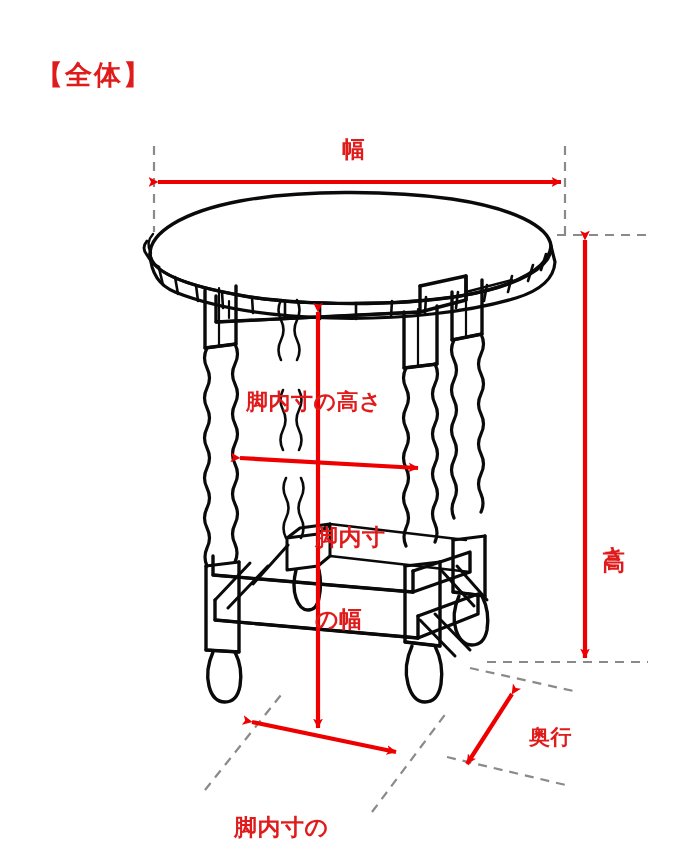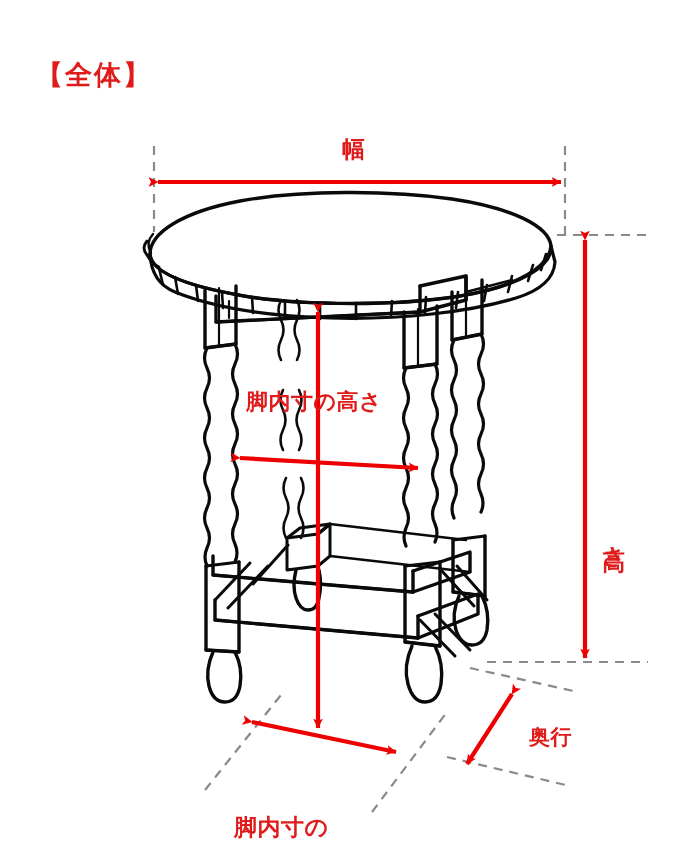--- a/index.html
+++ b/index.html
@@ -226,20 +226,24 @@
   <div class="lbl" id="title-label">【全体】</div>
 
   <div class="lbl" id="width-label">幅</div>
 
   <div class="lbl" id="height-label">
     <div style="writing-mode:vertical-rl;text-orientation:upright;">高さ</div>
   </div>
 
   <div class="lbl" id="leg-inner-height-label">脚内寸の高さ</div>
 
+  <div class="lbl" id="leg-inner-width-label">
+    <div>脚内寸</div>
+    <div>の幅</div>
+  </div>
 
   <div class="lbl" id="leg-inner-depth-label">
     <div>脚内寸の</div>
     
   </div>
 
   <div class="lbl" id="depth-label">奥行</div>
 
 </div>
 

